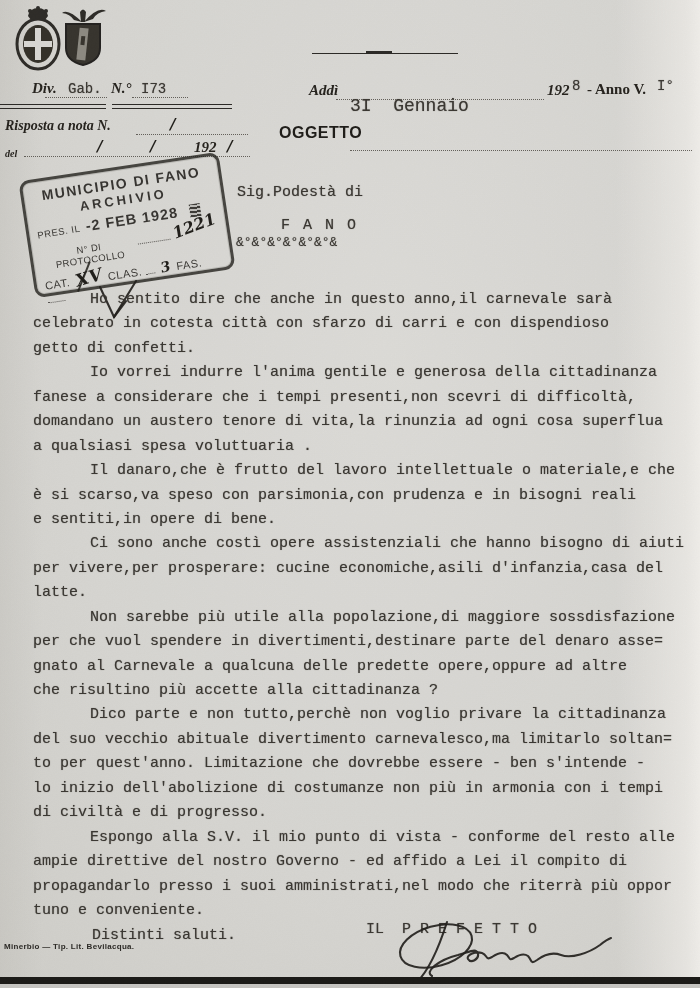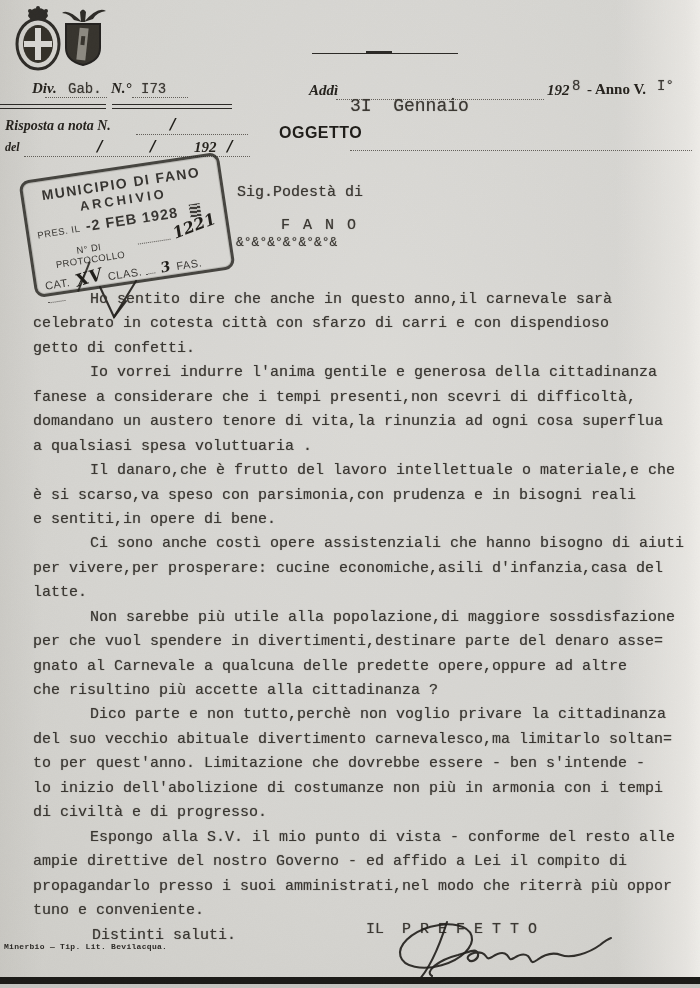--- a/index.html
+++ b/index.html
@@ -62,21 +62,21 @@
   .clas3{font-size:14px;display:inline-block;transform:rotate(-6deg);margin:0 2px;}
   .dotseg{display:inline-block;border-bottom:1.5px dotted rgba(34,32,28,.7);height:9px;}
   
   .body{left:33px;top:291px;width:664px;}
   .bline{height:24.45px;}
   .indent{padding-left:57px;}
   .sig-svg path, .sig-svg ellipse, .mark-svg path{
     fill:none;stroke:#23211d;stroke-width:2.1;stroke-linecap:round;opacity:.92;
   }
   .imprint{
-    font-family:Liberation Mono, monospace;font-weight:bold;
+    font-family:Liberation Sans, sans-serif;font-weight:bold;
     font-size:8px;letter-spacing:.3px;color:#2c2a26;
   }
   .botbar{left:0;top:977px;width:700px;height:7px;background:#1b1a17;}
   .botlight{left:0;top:984px;width:700px;height:4px;background:#c6c5c1;}
 </style>
 </head>
 <body>
 
 <div class="page">
 
@@ -120,21 +120,21 @@
   <div class="abs dots" style="left:336px;top:98px;width:208px"></div>
   <div class="abs lbl" style="left:547px;top:82px">192</div>
   <div class="abs tw" style="left:572px;top:78px;font-size:14px">8</div>
   <div class="abs lbl lbl-up" style="left:587px;top:81px">- Anno V.</div>
   <div class="abs tw" style="left:657px;top:78px;font-size:14px">I°</div>
 
   <div class="abs lbl" style="left:5px;top:118px;font-size:14px">Risposta a nota N.</div>
   <div class="abs dots" style="left:136px;top:133px;width:112px"></div>
   <div class="abs hand" style="left:170px;top:115px;font-size:15px">/</div>
 
-  <div class="abs lbl" style="left:5px;top:140px;font-size:12px">del</div>
+  <div class="abs lbl" style="left:5px;top:148px;font-size:10px">del</div>
   <div class="abs dots" style="left:24px;top:155px;width:226px"></div>
   <div class="abs hand" style="left:97px;top:137px;font-size:15px">/</div>
   <div class="abs hand" style="left:150px;top:137px;font-size:15px">/</div>
   <div class="abs lbl" style="left:194px;top:139px;font-size:15px">192</div>
   <div class="abs hand" style="left:227px;top:137px;font-size:15px">/</div>
 
   <div class="abs" style="left:279px;top:124px;font-family:Liberation Sans, sans-serif;font-weight:bold;font-size:16px;letter-spacing:.5px;color:#1f1d19">OGGETTO</div>
   <div class="abs dots" style="left:350px;top:149px;width:342px"></div>
 
   <div class="abs stamp">

